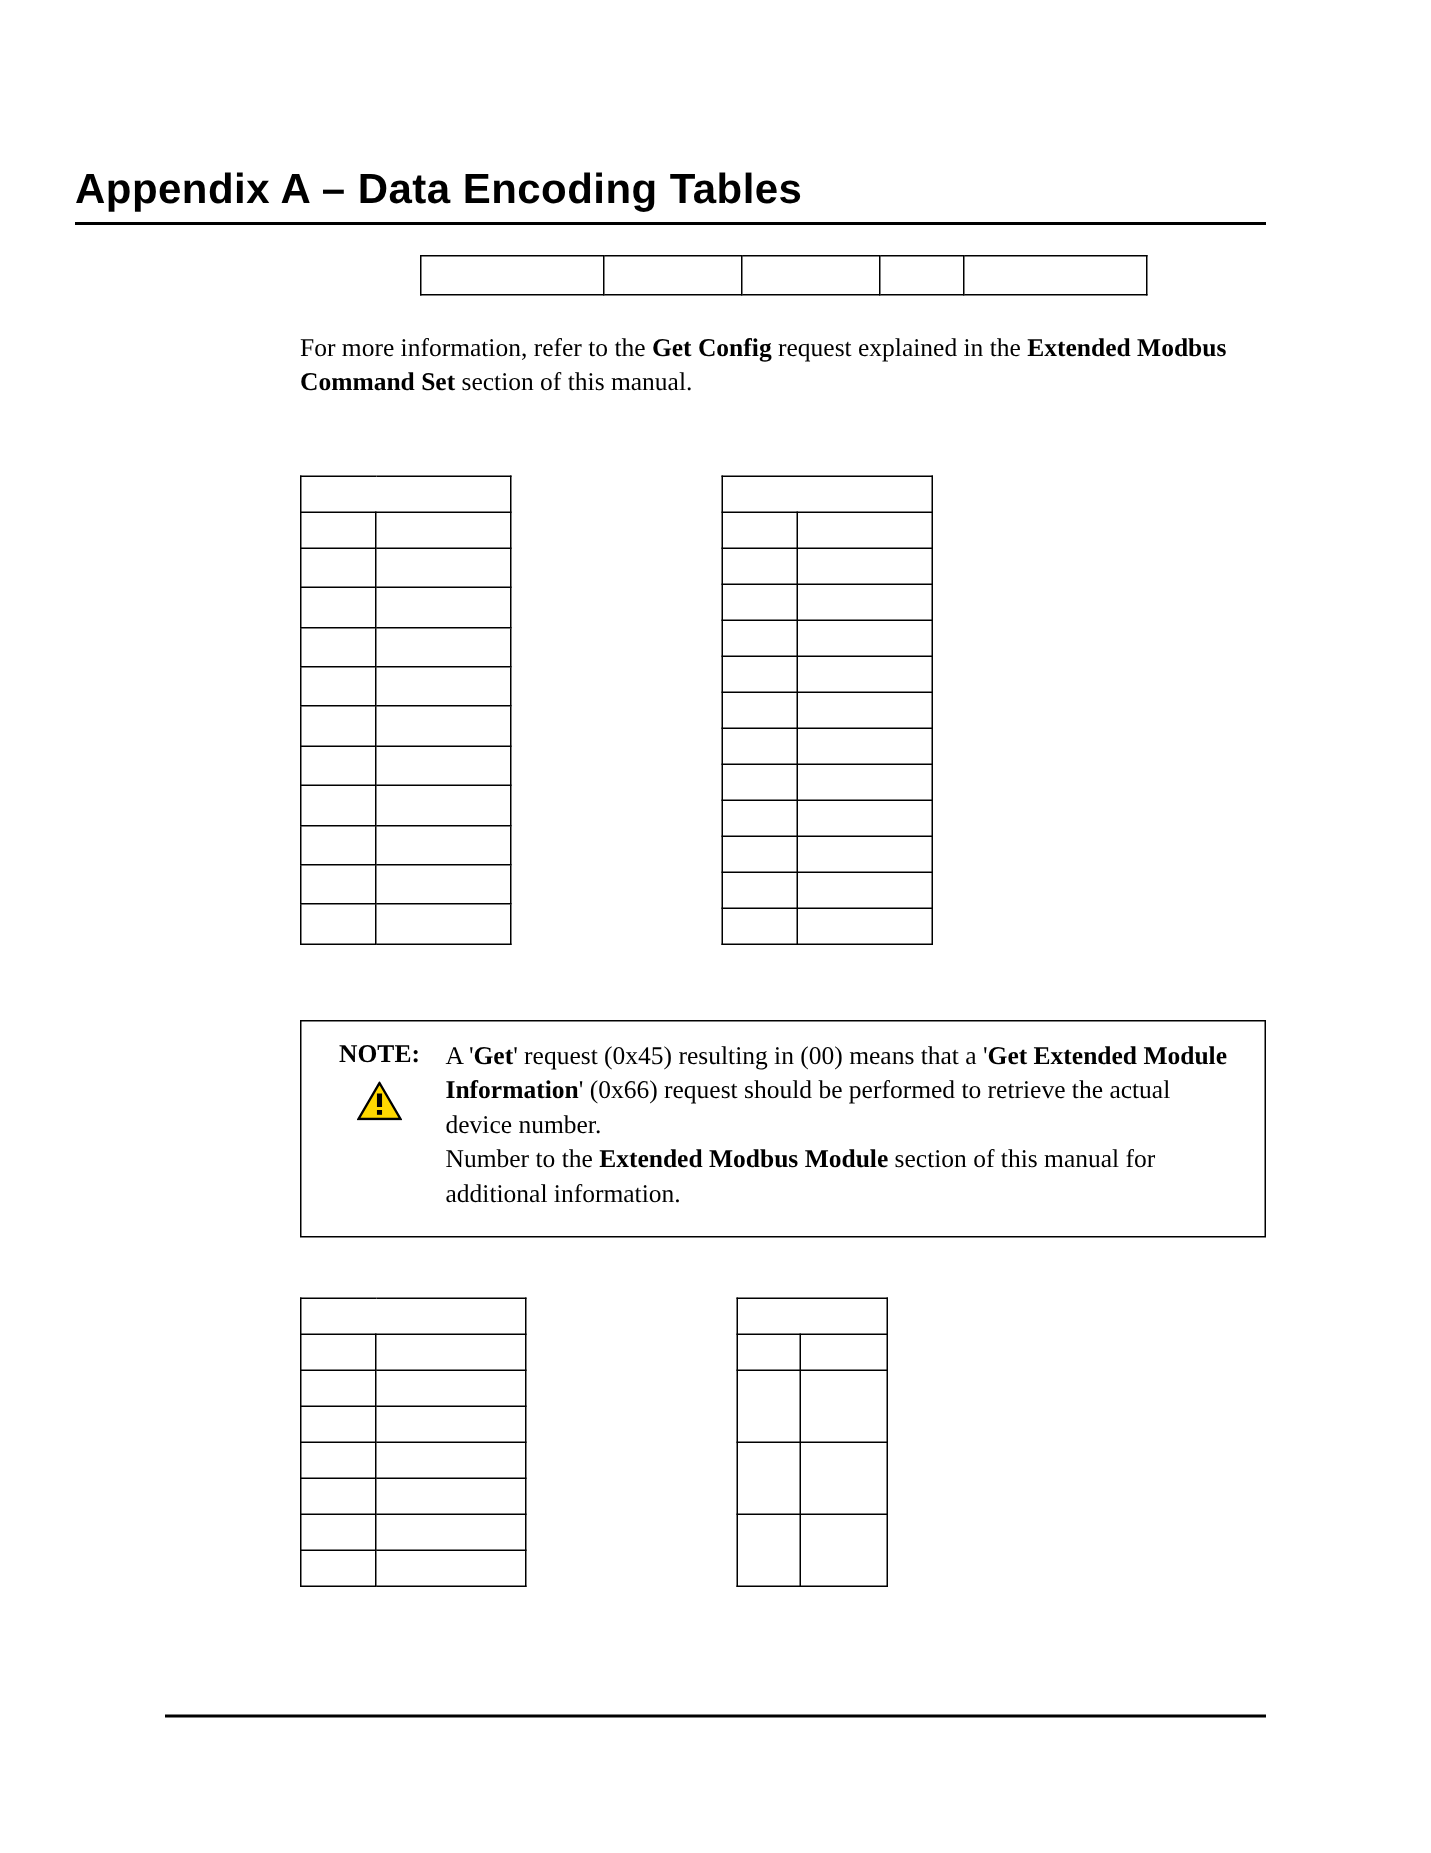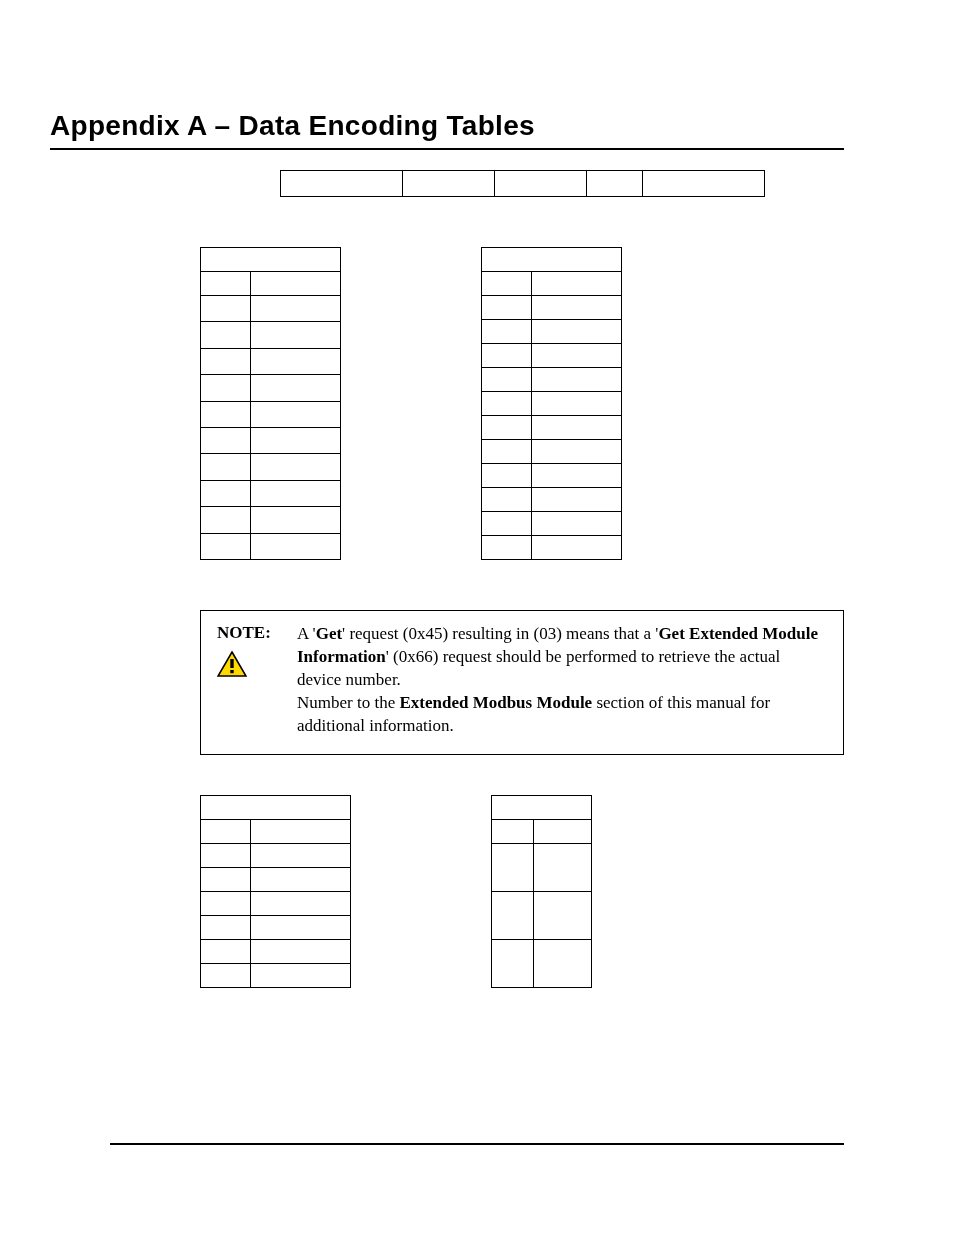--- a/index.html
+++ b/index.html
@@ -84,21 +84,21 @@
     margin: 10px 0 40px 0;
   }
   .note-grid {
     display: grid;
     grid-template-columns: 72px auto;
     column-gap: 8px;
   }
   .note-left {
     display: flex;
     flex-direction: column;
-    align-items: flex-start;
+    align-items: center;
   }
   .note-label {
     font-weight: bold;
     font-size: 17px;
     margin-bottom: 8px;
   }
   .warning-icon svg { display: block; }
   .note-text {
     font-size: 17px;
     line-height: 1.35;
@@ -131,20 +131,23 @@
           <tr>
         <td class="wide white-text">Model</td>
         <td class="white-text">Baud Rate</td>
         <td class="white-text">Parity</td>
         <td class="narrow"></td>
         <td class="wide white-text">Stop Bits</td>
       </tr>
     </tbody>
       </table>
 
+    <p class="para">
+      <span>For more information, refer to the </span><span class="bold">Get Config</span><span> request explained in the </span><span class="bold">Extended Modbus Command Set</span><span> section of this manual.</span>
+    </p>
   </div>
 
   <div class="content-block two-col">
     <table class="data-table">
       <thead>
         <tr>
             <th colspan="2" class="white-text">Model Number</th>
           </tr>
         <tr class="header-row">
           <th class="col-hex white-text">Hex</th>
@@ -261,21 +264,21 @@
           <div class="note-label">NOTE:</div>
           <div class="warning-icon">
             <svg width="30" height="26" viewBox="0 0 30 26">
               <polygon points="15,1 29,25 1,25" fill="#ffd800" stroke="#000" stroke-width="1.6"></polygon>
               <rect x="13.3" y="8" width="3.4" height="9" fill="#000"></rect>
               <rect x="13.3" y="19" width="3.4" height="3.2" fill="#000"></rect>
             </svg>
           </div>
         </div>
         <div class="note-text">
-          <span>A '</span><span class="bold">Get</span><span>' request (0x45) resulting in (03) means that a '</span><span class="bold">Get Extended Module Information</span><span>' (0x66) request should be performed to retrieve the actual device number.</span><br>
+          <span>A '</span><span class="bold">Get</span><span>' request (0x45) resulting in (00) means that a '</span><span class="bold">Get Extended Module Information</span><span>' (0x66) request should be performed to retrieve the actual device number.</span><br>
           <span>Number to the </span><span class="bold">Extended Modbus Module</span><span> section of this manual for additional information.</span>
         </div>
       </div>
     </div>
   </div>
 
   <div class="content-block two-col" style="gap:140px; margin-top:30px;">
     <table class="data-table">
       <thead>
         <tr>

